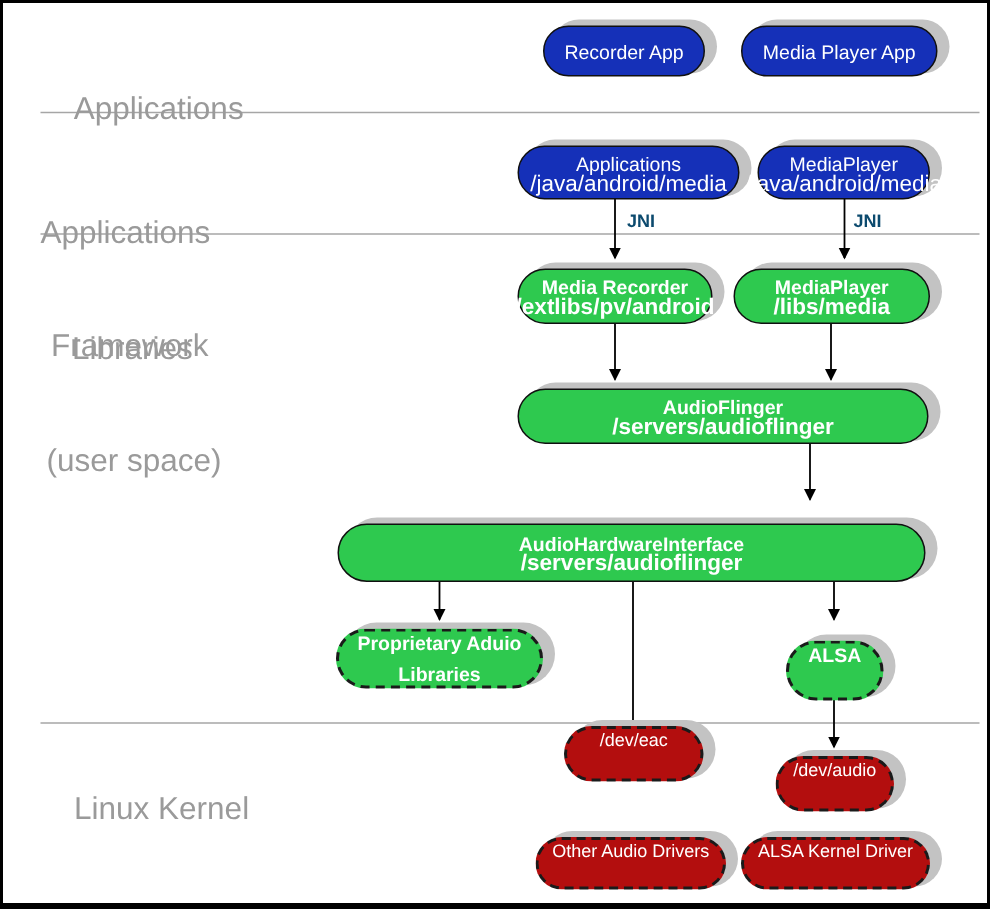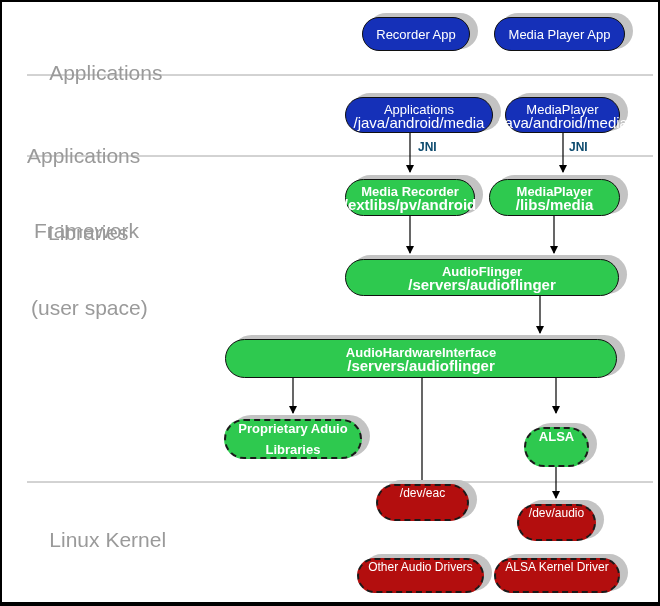--- a/index.html
+++ b/index.html
@@ -115,21 +115,21 @@
   <div class="node green" style="left:487px;top:177px;width:131px;height:37px;">
     <span class="node-title">MediaPlayer</span>
     <span class="node-path">/libs/media</span>
   </div>
 
   <div class="node green" style="left:343px;top:257px;width:274px;height:37px;">
     <span class="node-title">AudioFlinger</span>
     <span class="node-path">/servers/audioflinger</span>
   </div>
 
-  <div class="node green" style="left:223px;top:337px;width:392px;height:39px;align-items:center;">
+  <div class="node green" style="left:223px;top:347px;width:392px;height:39px;align-items:center;">
     <span class="node-title">AudioHardwareInterface</span>
     <span class="node-path">/servers/audioflinger</span>
   </div>
 
   <div class="node green dashed" style="left:222px;top:417px;width:138px;height:40px;">
     <span class="node-title">Proprietary Aduio</span>
     <span class="node-title">Libraries</span>
   </div>
   <div class="node green dashed" style="left:522px;top:425px;width:65px;height:40px;">
     <span class="node-title">ALSA</span>

